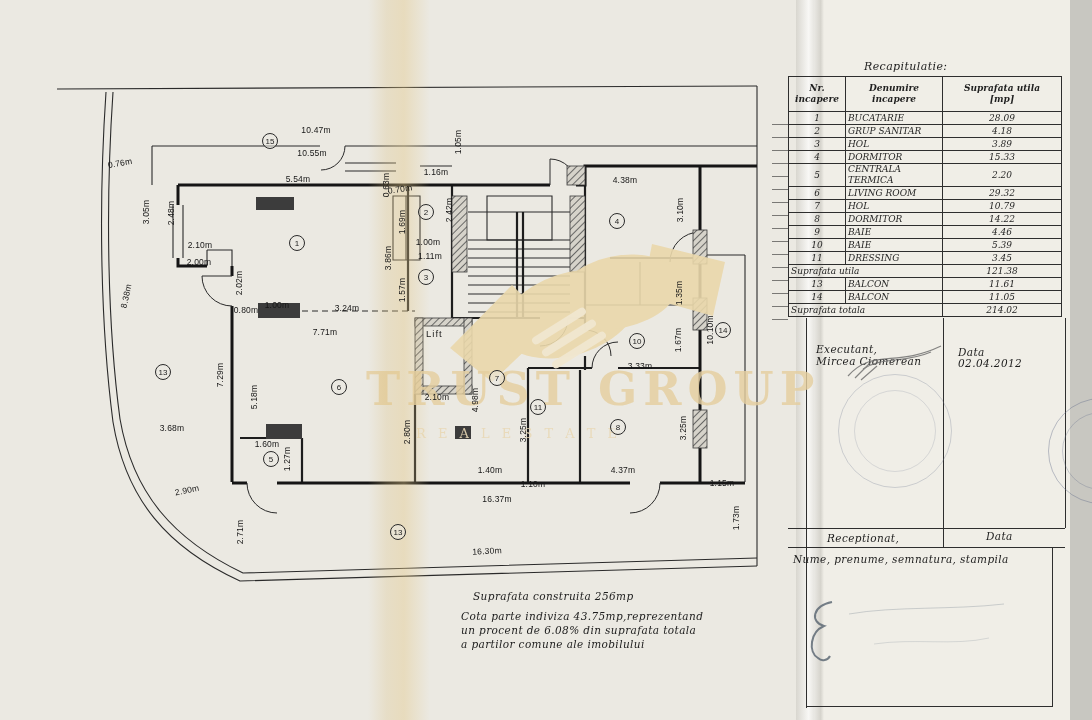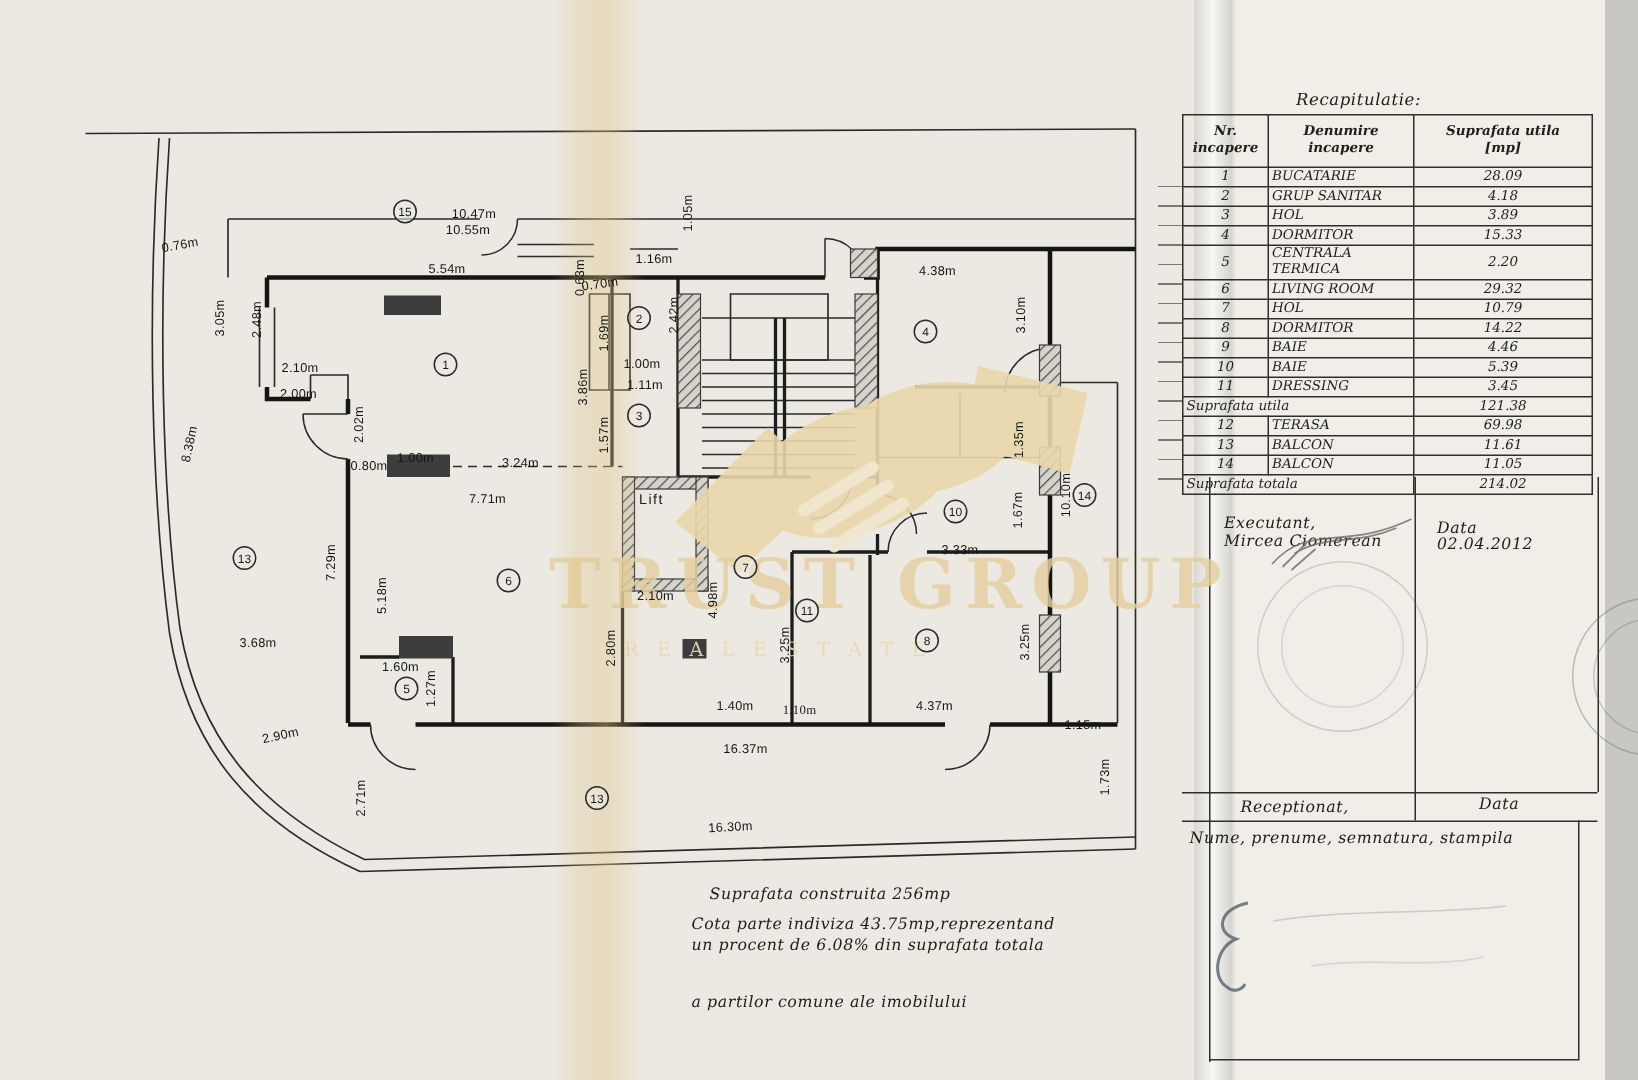--- a/index.html
+++ b/index.html
@@ -145,21 +145,21 @@
     <g fill="#f1e7d0" opacity="0.95">
       <rect x="108" y="92" width="62" height="8" rx="4" transform="rotate(-32 139 96)"></rect>
       <rect x="118" y="104" width="62" height="8" rx="4" transform="rotate(-32 149 108)"></rect>
       <rect x="128" y="116" width="62" height="8" rx="4" transform="rotate(-32 159 120)"></rect>
     </g>
   </svg>
   <div class="wm wm-brand">TRUST GROUP</div>
   <div class="wm wm-tag">R E A L   E S T A T E</div>
 
   <div class="dim-layer">
-      <span class="dim" style="left: 316px; top: 142px; transform: translate(-50%, -50%) rotate(0deg);">10.47m</span>
+      <span class="dim" style="left: 316px; top: 130px; transform: translate(-50%, -50%) rotate(0deg);">10.47m</span>
       <span class="dim" style="left: 312px; top: 153px; transform: translate(-50%, -50%) rotate(0deg);">10.55m</span>
       <span class="dim" style="left: 298px; top: 179px; transform: translate(-50%, -50%) rotate(0deg);">5.54m</span>
       <span class="dim" style="left: 120px; top: 163px; transform: translate(-50%, -50%) rotate(-10deg);">0.76m</span>
       <span class="dim" style="left: 146px; top: 212px; transform: translate(-50%, -50%) rotate(-90deg);">3.05m</span>
       <span class="dim" style="left: 171px; top: 213px; transform: translate(-50%, -50%) rotate(-90deg);">2.48m</span>
       <span class="dim" style="left: 200px; top: 245px; transform: translate(-50%, -50%) rotate(0deg);">2.10m</span>
       <span class="dim" style="left: 199px; top: 262px; transform: translate(-50%, -50%) rotate(0deg);">2.00m</span>
       <span class="dim" style="left: 239px; top: 283px; transform: translate(-50%, -50%) rotate(-90deg);">2.02m</span>
       <span class="dim" style="left: 126px; top: 296px; transform: translate(-50%, -50%) rotate(-78deg);">8.38m</span>
       <span class="dim" style="left: 246px; top: 310px; transform: translate(-50%, -50%) rotate(0deg);">0.80m</span>
@@ -169,21 +169,21 @@
       <span class="dim" style="left: 220px; top: 375px; transform: translate(-50%, -50%) rotate(-90deg);">7.29m</span>
       <span class="dim" style="left: 254px; top: 397px; transform: translate(-50%, -50%) rotate(-90deg);">5.18m</span>
       <span class="dim" style="left: 172px; top: 428px; transform: translate(-50%, -50%) rotate(0deg);">3.68m</span>
       <span class="dim" style="left: 267px; top: 444px; transform: translate(-50%, -50%) rotate(0deg);">1.60m</span>
       <span class="dim" style="left: 287px; top: 459px; transform: translate(-50%, -50%) rotate(-90deg);">1.27m</span>
       <span class="dim" style="left: 187px; top: 490px; transform: translate(-50%, -50%) rotate(-12deg);">2.90m</span>
       <span class="dim" style="left: 240px; top: 532px; transform: translate(-50%, -50%) rotate(-90deg);">2.71m</span>
       <span class="dim" style="left: 497px; top: 499px; transform: translate(-50%, -50%) rotate(0deg);">16.37m</span>
       <span class="dim" style="left: 487px; top: 551px; transform: translate(-50%, -50%) rotate(-3deg);">16.30m</span>
       <span class="dim" style="left: 490px; top: 470px; transform: translate(-50%, -50%) rotate(0deg);">1.40m</span>
-      <span class="dim" style="left: 533px; top: 473px; transform: translate(-50%, -50%) rotate(0deg); font-family: Liberation Serif, serif;">1.10m</span>
+      <span class="dim" style="left: 533px; top: 484px; transform: translate(-50%, -50%) rotate(0deg);">1.10m</span>
       <span class="dim" style="left: 623px; top: 470px; transform: translate(-50%, -50%) rotate(0deg);">4.37m</span>
       <span class="dim" style="left: 722px; top: 483px; transform: translate(-50%, -50%) rotate(0deg);">1.15m</span>
       <span class="dim" style="left: 736px; top: 518px; transform: translate(-50%, -50%) rotate(-90deg);">1.73m</span>
       <span class="dim" style="left: 407px; top: 432px; transform: translate(-50%, -50%) rotate(-90deg);">2.80m</span>
       <span class="dim" style="left: 437px; top: 397px; transform: translate(-50%, -50%) rotate(0deg);">2.10m</span>
       <span class="dim" style="left: 475px; top: 400px; transform: translate(-50%, -50%) rotate(-90deg);">4.98m</span>
       <span class="dim" style="left: 523px; top: 430px; transform: translate(-50%, -50%) rotate(-90deg);">3.25m</span>
       <span class="dim" style="left: 683px; top: 428px; transform: translate(-50%, -50%) rotate(-90deg);">3.25m</span>
       <span class="dim" style="left: 640px; top: 366px; transform: translate(-50%, -50%) rotate(0deg);">3.33m</span>
       <span class="dim" style="left: 678px; top: 340px; transform: translate(-50%, -50%) rotate(-90deg);">1.67m</span>
@@ -217,21 +217,21 @@
       <span class="room" style="left: 723px; top: 330px;">14</span>
     </div>
   <div class="lift-label">Lift</div>
 
   <div class="fold-band"></div>
   <div class="crease"></div>
 
   <div class="txt notes" style="left:473px;top:590px;">Suprafata construita 256mp</div>
   <div class="txt notes" style="left:461px;top:610px;">Cota parte indiviza 43.75mp,reprezentand</div>
   <div class="txt notes" style="left:461px;top:624px;">un procent de 6.08% din suprafata totala</div>
-  <div class="txt notes" style="left:461px;top:638px;margin-top:24px;">a partilor comune ale imobilului</div>
+  <div class="txt notes" style="left:461px;top:638px;">a partilor comune ale imobilului</div>
 
   <div class="recap-title">Recapitulatie:</div>
   <div class="row-stubs"></div>
   <table class="recap">
     <thead>
       <tr>
         <th class="c-nr">Nr.
 incapere</th>
         <th class="c-name">Denumire
 incapere</th>
@@ -293,25 +293,20 @@
         <tr>
           <td class="c-nr">11</td>
           <td class="c-name">DRESSING</td>
           <td class="c-val">3.45</td>
         </tr>
         <tr>
           <td colspan="2" class="c-span">Suprafata utila</td>
           <td class="c-val">121.38</td>
         </tr>
         <tr>
-          <td class="c-nr">12</td>
-          <td class="c-name">TERASA</td>
-          <td class="c-val">69.98</td>
-        </tr>
-        <tr>
           <td class="c-nr">13</td>
           <td class="c-name">BALCON</td>
           <td class="c-val">11.61</td>
         </tr>
         <tr>
           <td class="c-nr">14</td>
           <td class="c-name">BALCON</td>
           <td class="c-val">11.05</td>
         </tr>
         <tr>

